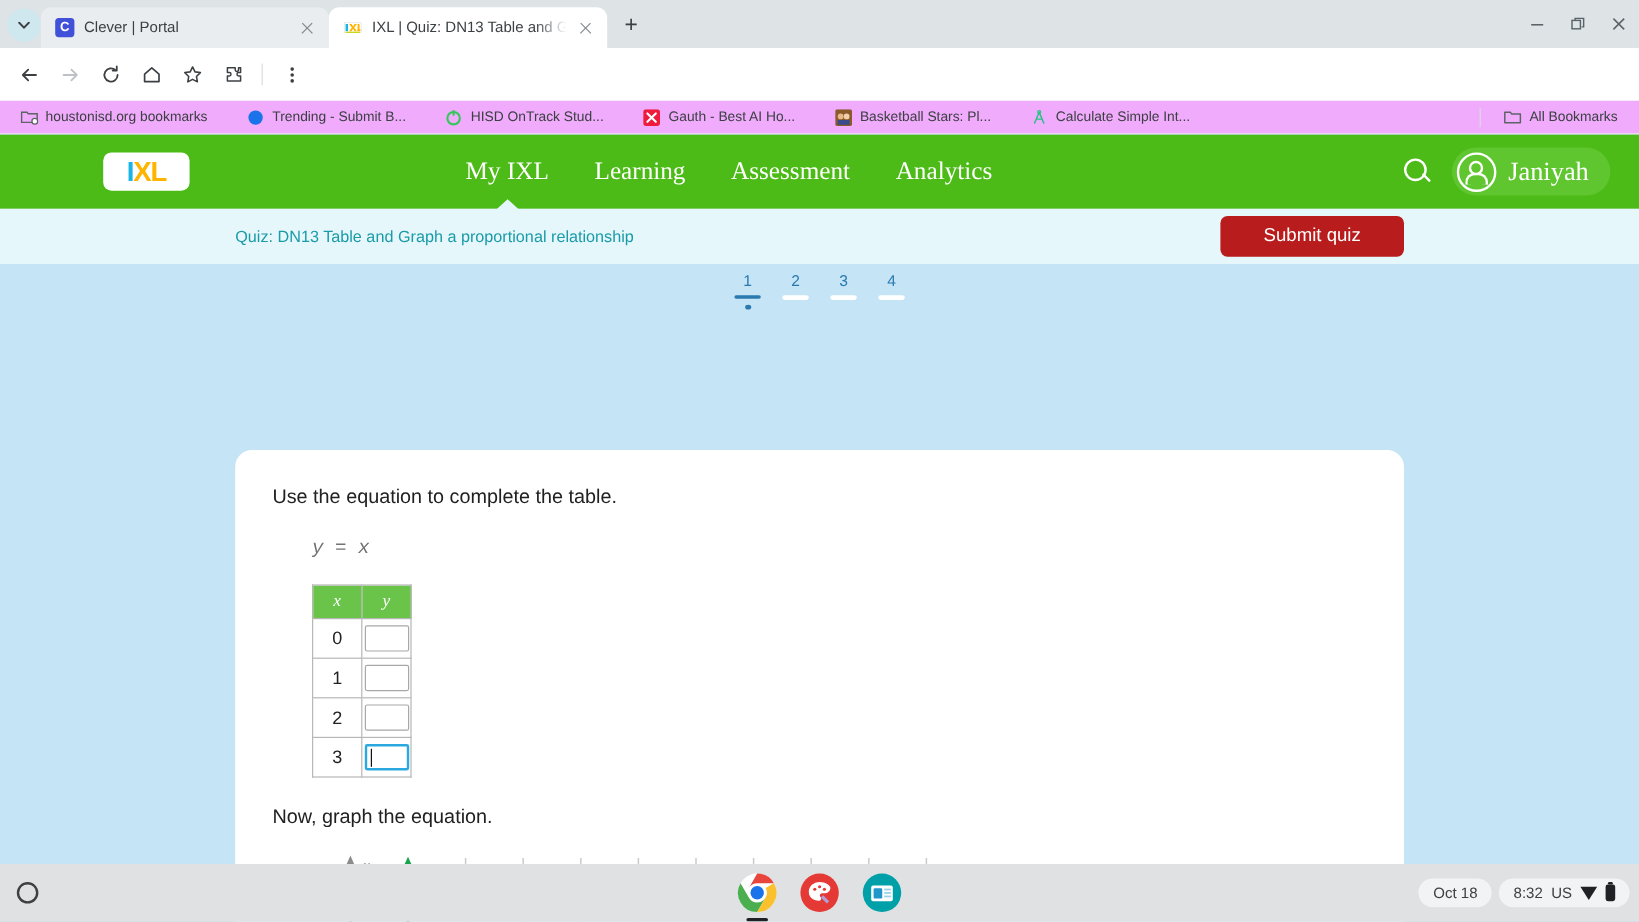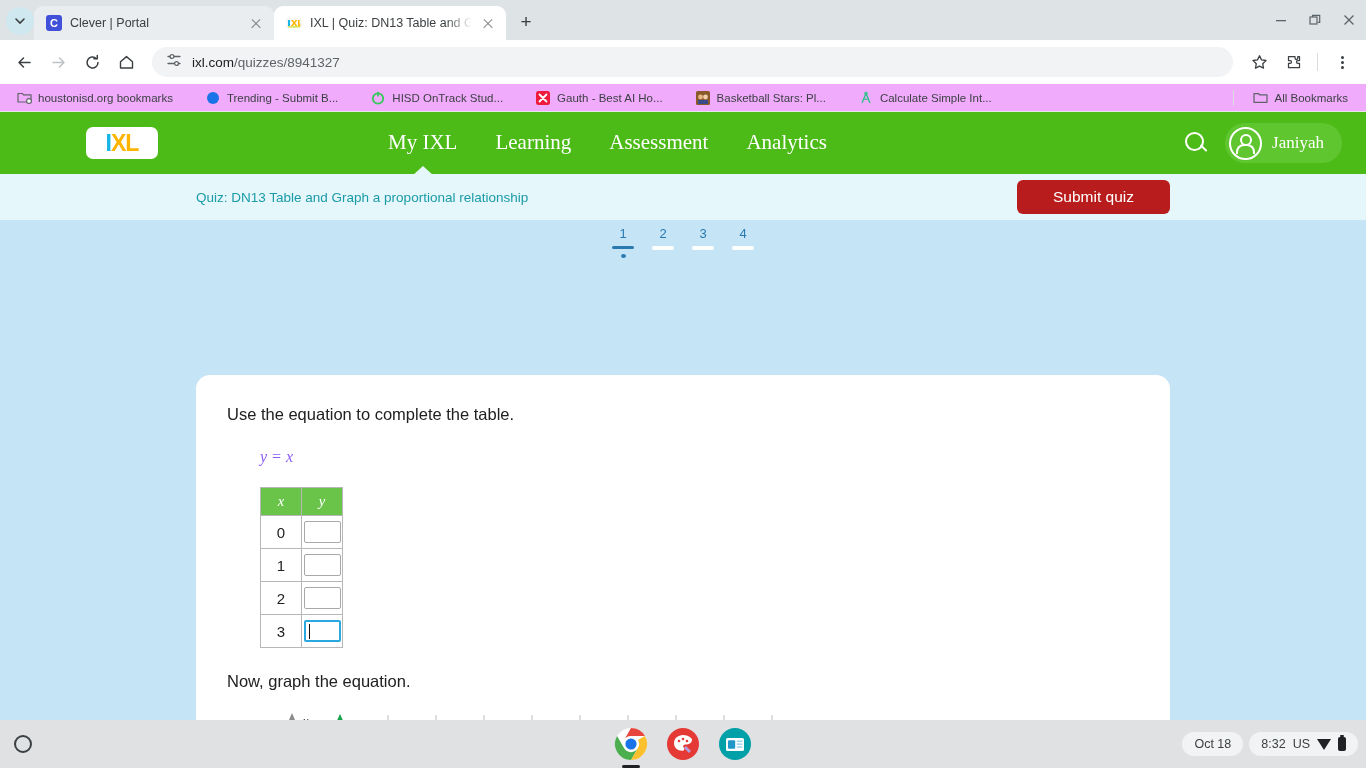--- a/index.html
+++ b/index.html
@@ -124,21 +124,21 @@
     gap: 10px; padding: 0 18px 0 4px;
   }
   .avatar {
     width: 33px; height: 33px; border-radius: 50%; border: 2px solid #fff;
     display: flex; align-items: center; justify-content: center; position: relative;
   }
   .avatar::before { content:""; width: 8px; height: 8px; border: 2px solid #fff; border-radius: 50%;
                     position: absolute; top: 5px; }
   .avatar::after { content:""; width: 15px; height: 8px; border: 2px solid #fff; border-bottom: none;
                    border-radius: 8px 8px 0 0; position: absolute; bottom: 4px; }
-  .user-name { color: #fff; font-size: 17px; font-family: "Liberation Serif", serif; }
+  .user-name { color: #fff; font-size: 22px; font-family: "Liberation Serif", serif; }
 
   .quizbar {
     height: 46px; background: #e5f7fa; display: flex; align-items: center;
     padding: 0 0 0 196px; position: relative;
   }
   .quiz-title { color: #1a9ba8; font-size: 13.5px; }
   .submit-btn {
     position: absolute; right: 196px; background: #b91c1c; color: #fff;
     font-size: 15.5px; padding: 8px 36px; border-radius: 6px; border: none;
     font-family: "Liberation Sans", sans-serif;
@@ -149,22 +149,22 @@
   .qnav-num { font-size: 13px; color: #2a7ab0; }
   .qnav-bar { width: 22px; height: 4px; background: #fff; border-radius: 2px; margin-top: 5px; }
   .qnav-item.active .qnav-bar { background: #2a7ab0; }
   .qnav-dot { width: 5px; height: 5px; border-radius: 50%; background: #2a7ab0; margin-top: 5px; }
 
   .card {
     position: absolute; left: 196px; top: 263px; width: 974px; height: 460px;
     background: #fff; border-radius: 14px 14px 0 0; padding: 30px 0 0 31px; overflow: hidden;
   }
   .q-text { font-size: 16.5px; color: #212121; }
-  .equation { font-size: 16px; font-style: italic; color: #8b5cf6; margin: 24px 0 0 33px;
-              font-family: Liberation Serif, serif; }
+  .equation { font-size: 16px; font-style: italic; color: #737373; margin: 24px 0 0 33px;
+              font-family: Liberation Mono, monospace; }
 
   table.vt { border-collapse: collapse; margin: 21px 0 0 33px; }
   table.vt th {
     background: #6ac44a; color: #fff; font-style: italic; font-weight: normal;
     font-size: 14.5px; width: 41px; height: 28px; border: 1px solid #b7b7b7;
     font-family: "Liberation Serif", serif;
   }
   table.vt td {
     border: 1px solid #b7b7b7; width: 41px; height: 33px; text-align: center;
     font-size: 15px; color: #222; background: #fff;
@@ -282,30 +282,20 @@
         <path d="M14 8.5a5.5 5.5 0 1 1-1.7-4" stroke="#3c4043" stroke-width="1.5" fill="none" stroke-linecap="round"></path>
         <path d="M13.3 1.4v3.4h-3.4" stroke="#3c4043" stroke-width="1.5" fill="none" stroke-linecap="round" stroke-linejoin="round"></path>
       </svg>
     </div>
     <div class="navbtn">
       <svg width="17" height="17" viewBox="0 0 17 17">
           <path d="M2.5 7.8L8.5 2.6l6 5.2V14H2.5z" stroke="#3c4043" stroke-width="1.4" fill="none" stroke-linejoin="round"></path>
         </svg>
     </div>
 
-    <div class="omnibox">
-      <span>
-        <svg width="16" height="16" viewBox="0 0 16 16">
-          <path d="M2 4.5h12M2 11.5h12" stroke="#5f6368" stroke-width="1.3" stroke-linecap="round"></path>
-          <circle cx="6" cy="4.5" r="1.9" fill="#fff" stroke="#5f6368" stroke-width="1.3"></circle>
-          <circle cx="10.5" cy="11.5" r="1.9" fill="#fff" stroke="#5f6368" stroke-width="1.3"></circle>
-        </svg>
-      </span>
-      <span class="omnibox-url"><span class="host">ixl.com</span><span class="path">/quizzes/8941327</span></span>
-    </div>
 
     <div class="tb-right">
       <div class="navbtn">
         <svg width="17" height="17" viewBox="0 0 17 17">
             <path d="M8.5 1.8l2 4.1 4.5.6-3.3 3.2.8 4.5-4-2.1-4 2.1.8-4.5L2 6.5l4.5-.6z" fill="none" stroke="#3c4043" stroke-width="1.3" stroke-linejoin="round"></path>
           </svg>
       </div>
       <div class="navbtn">
         <svg width="17" height="17" viewBox="0 0 17 17">
           <path d="M6 2.5h4v1.6a1.4 1.4 0 1 0 2.8 0V2.5h1.7v4h-1.6a1.4 1.4 0 1 0 0 2.8h1.6v4.2H3.5V9.3h1.6a1.4 1.4 0 1 0 0-2.8H3.5v-4H6z" fill="none" stroke="#3c4043" stroke-width="1.25" stroke-linejoin="round"></path>

